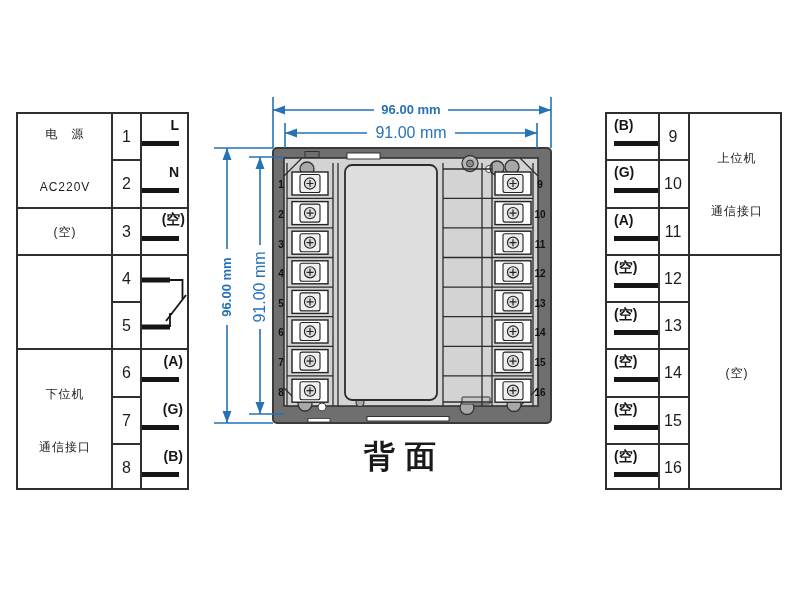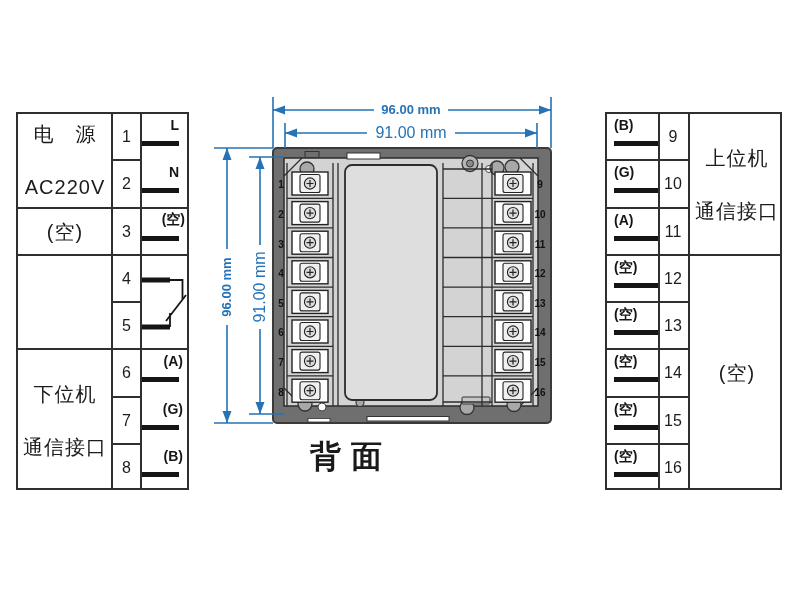--- a/index.html
+++ b/index.html
@@ -1,27 +1,27 @@
 <!DOCTYPE html>
 <html><head>
 <meta charset="utf-8">
 <style>
   html,body{margin:0;padding:0;background:#fff;}
   .stage{position:relative;width:800px;height:600px;background:#ffffff;overflow:hidden;
          font-family:"Liberation Sans","DejaVu Sans",sans-serif;color:#222;}
   .tbl{position:absolute;border:2px solid #2f2f2f;box-sizing:border-box;background:#fff;}
   .cell{position:absolute;display:flex;align-items:center;justify-content:center;text-align:center;}
-  .lab{flex-direction:column;font-size:20px;line-height:20px;color:#1c1c1c;letter-spacing:1px;gap:33px;}
+  .lab{flex-direction:column;font-size:12px;line-height:20px;color:#1c1c1c;letter-spacing:1px;gap:33px;}
   .num{font-size:16px;color:#1c1c1c;}
   .vl{position:absolute;top:0;bottom:0;width:2px;background:#2f2f2f;}
   .hl{position:absolute;height:2px;background:#2f2f2f;}
   .sym{position:absolute;}
   .bar{position:absolute;height:5px;background:#151515;}
   .tag{position:absolute;font-size:14px;font-weight:600;color:#151515;white-space:nowrap;}
-  .caption{position:absolute;left:300px;top:436px;width:200px;
+  .caption{position:absolute;left:300px;top:436px;width:200px;text-align:center;
            font-size:31px;font-weight:600;letter-spacing:10px;text-indent:10px;color:#1a1a1a;}
   svg text{font-family:"Liberation Sans","DejaVu Sans",sans-serif;}
 </style>
 </head>
 <body>
 
 <div class="stage">
 
   <div class="tbl" style="left:16px;top:112px;width:173px;height:378px;">
 

